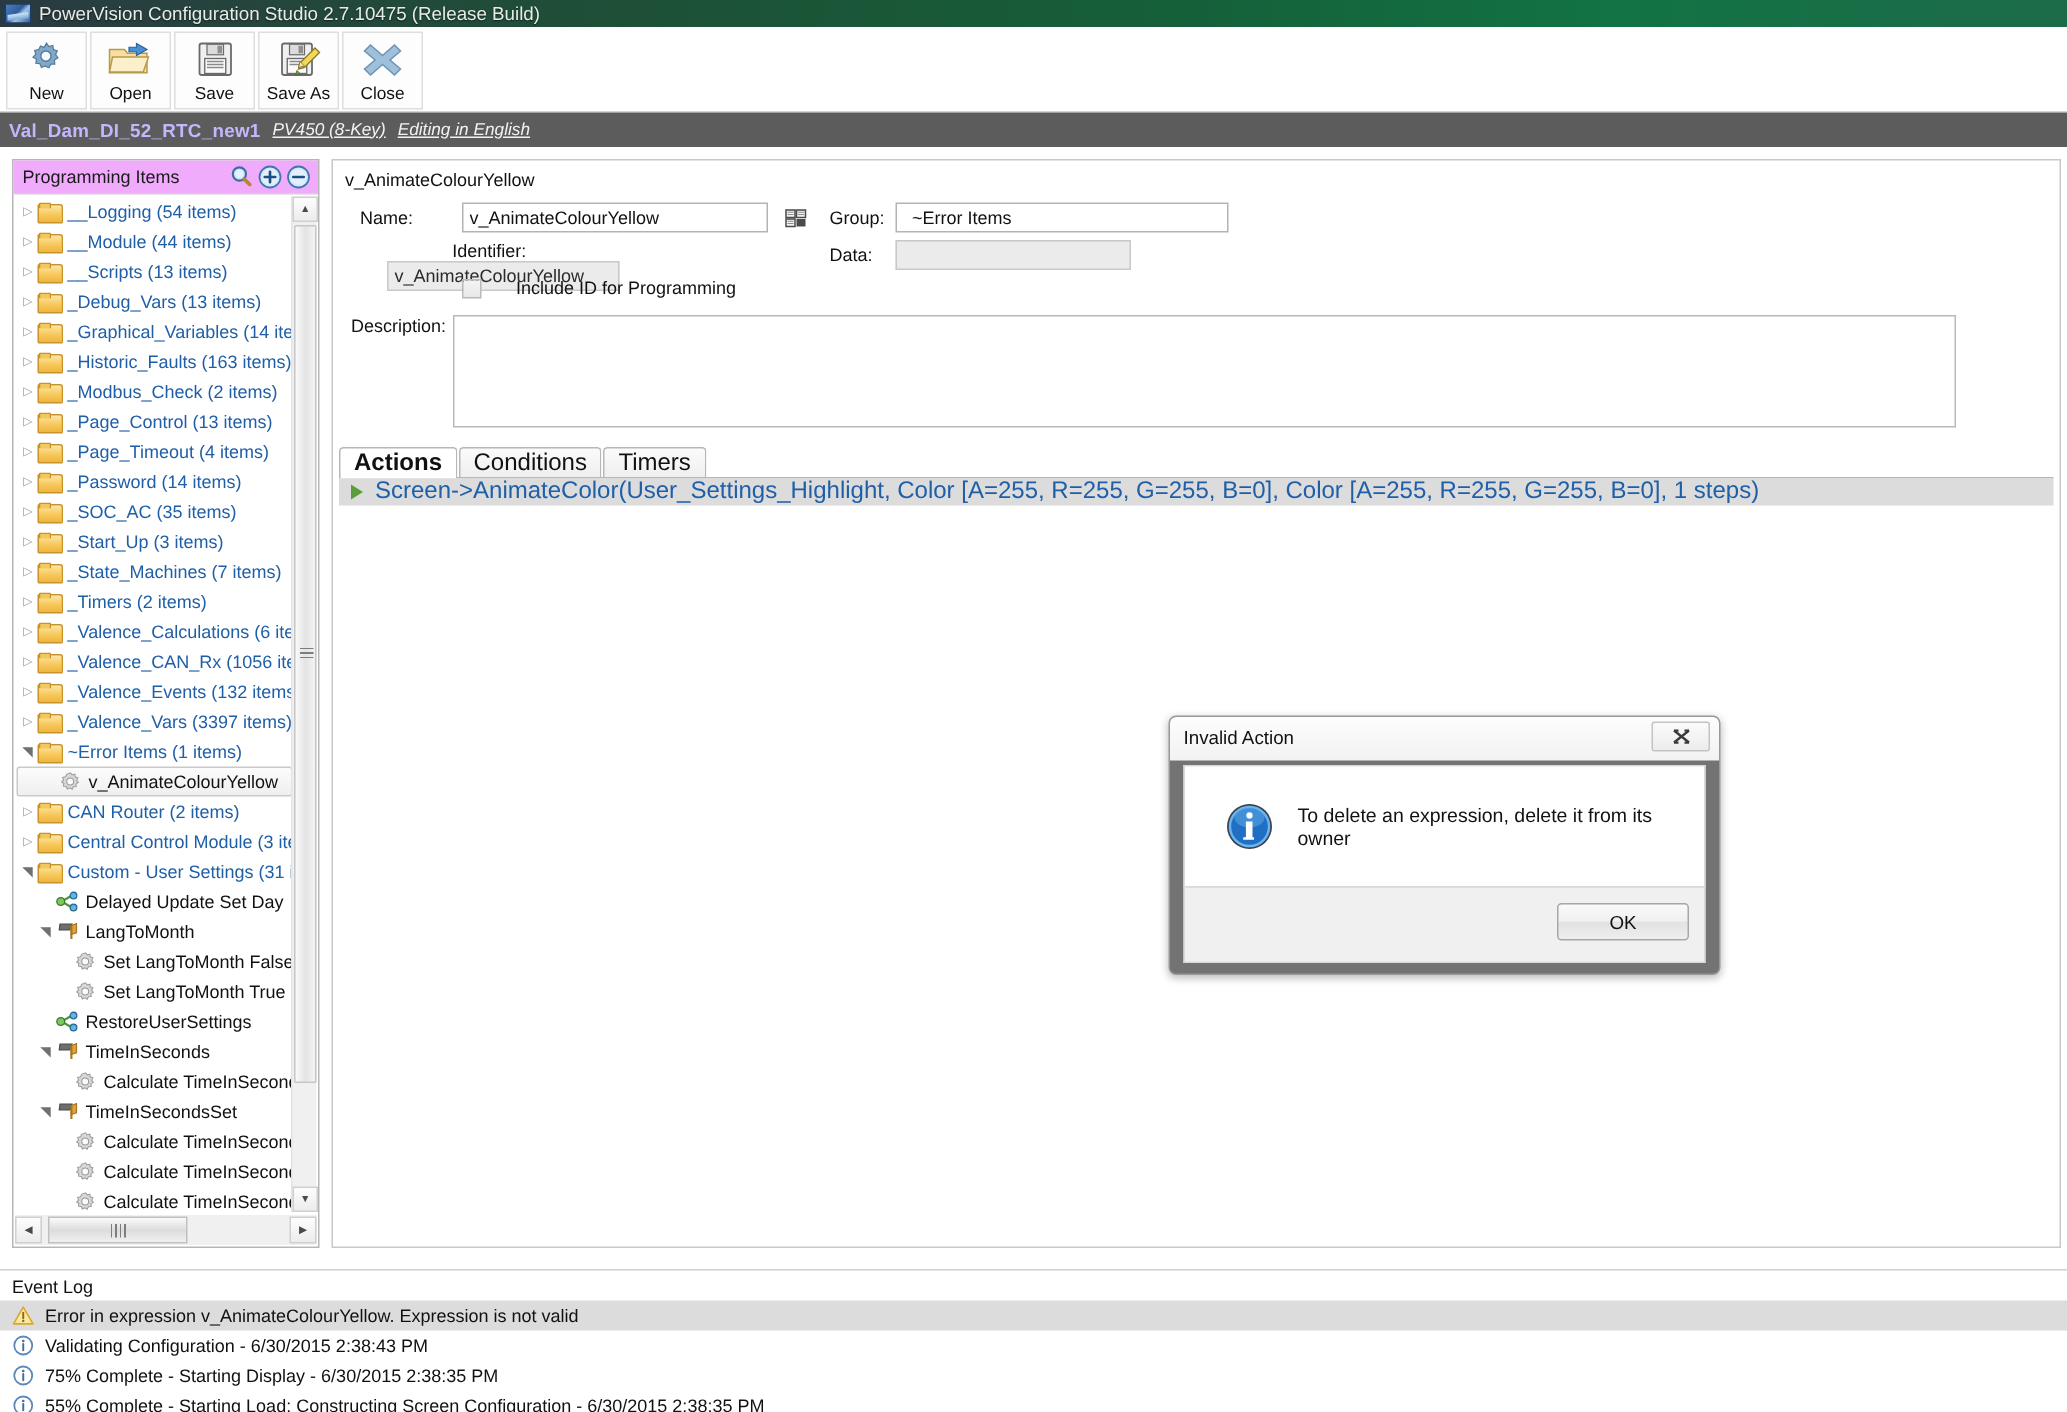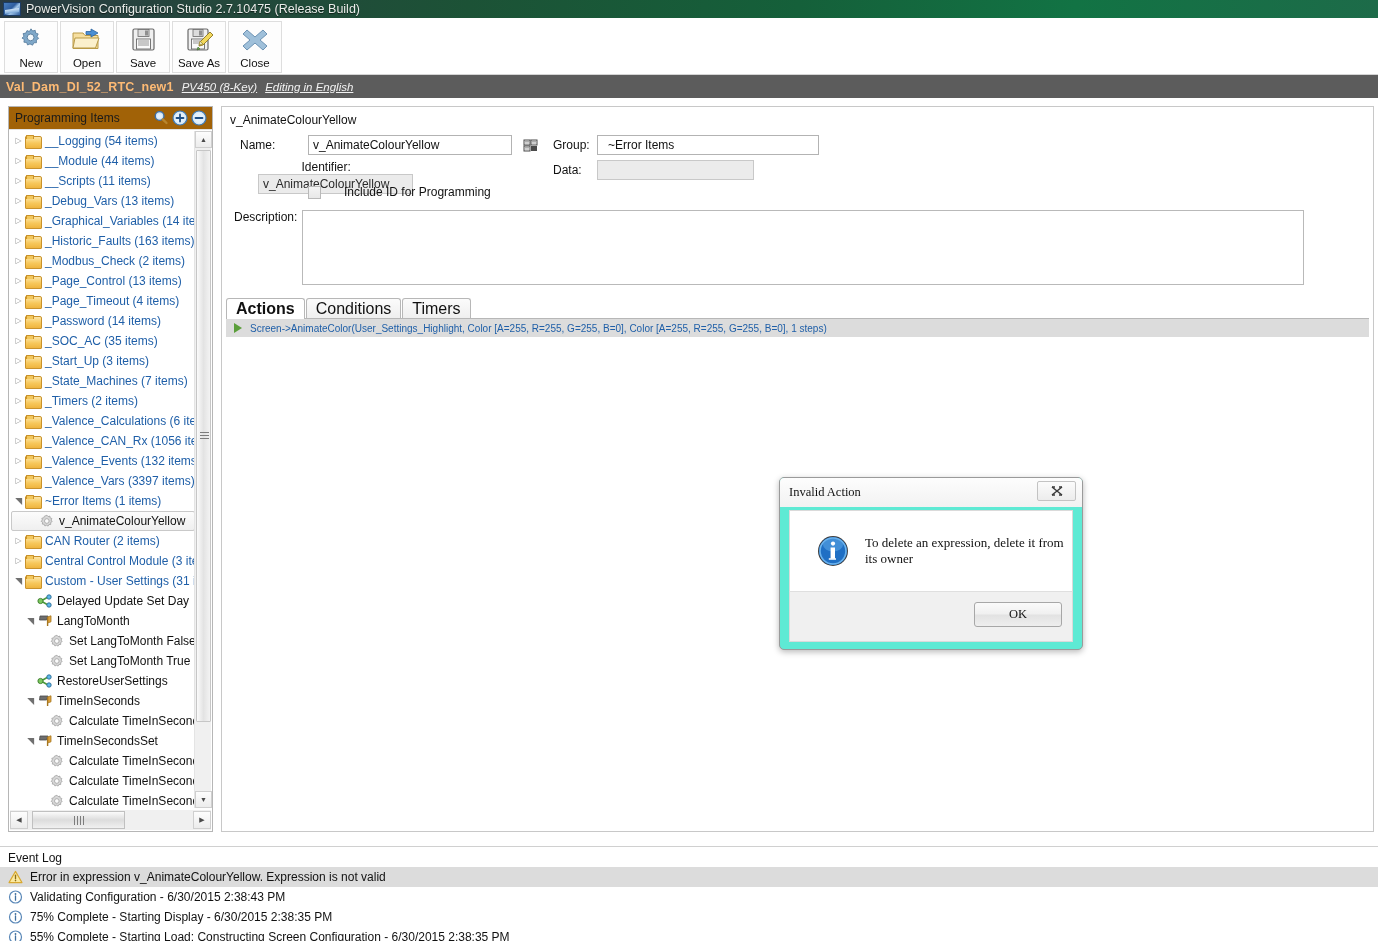--- a/index.html
+++ b/index.html
@@ -61,33 +61,33 @@
   
   .ic-gear-big { position:absolute; left:4px; top:1px; width:24px; height:24px; }
 
   
   #filebar {
     position: absolute; left: 0; top: 75px; width: 1378px; height: 23px;
     background: #5c5c5c;
     display: flex; align-items: center;
     padding-left: 6px; color: #fff;
   }
-  #filebar .fname { font-weight: bold; font-size: 12.5px; color: #fdba74; letter-spacing: 0.2px;}
+  #filebar .fname { font-weight: bold; font-size: 12.5px; color: #c4b5fd; letter-spacing: 0.2px;}
   #filebar .sub { font-style: italic; font-size: 11.5px; text-decoration: underline; color: #f2f2f2; margin-left: 8px; }
 
   
   #leftpanel {
     position: absolute; left: 8px; top: 106px; width: 205px; height: 726px;
     background: #ffffff;
     border: 1px solid #b6b6b6;
   }
   #treehead {
     height: 23px; border-bottom: 1px solid #e2e2e2;
     display: flex; align-items: center; padding: 0 4px 0 6px;
-    background: #a16207;
+    background: #f0abfc;
   }
   #treehead .ttl { font-size: 12px; color: #1a1a1a; flex: 1; }
   .hdricon { width: 18px; height: 18px; margin-left: 1px; position: relative; }
 
   #treebody {
     position: absolute; left: 1px; top: 24px; width: 186px; bottom: 19px;
     overflow: hidden;
   }
   .trow {
     height: 20px; display: flex; align-items: center;
@@ -221,31 +221,30 @@
   }
   #actionrow {
     height: 18px; background: #dcdcdc;
     display: flex; align-items: center; padding-left: 8px;
   }
   #actionrow .playic {
     width: 0; height: 0; border-left: 8px solid #5a9e3a;
     border-top: 5px solid transparent; border-bottom: 5px solid transparent;
     margin-right: 8px;
   }
-  #actionrow .atext { font-size: 10px; color: #1f5fa8; white-space: nowrap; }
+  #actionrow .atext { font-size: 16px; color: #1f5fa8; white-space: nowrap; }
 
   
   #dialog {
-    position: absolute; left: 779px; top: 477px; width: 304px; height: 173px;
-    background: #5eead4;
+    position: absolute; left: 779px; top: 477px; width: 368px; height: 173px;
+    background: #737373;
     border: 1px solid #9a9a9a;
     border-radius: 5px;
     box-shadow: 0 2px 6px rgba(0,0,0,0.28);
     overflow: hidden;
-    font-family: Liberation Serif, serif;
   }
   #dlgtitlebar {
     height: 29px; position: relative;
     background: linear-gradient(to bottom,#fdfdfd,#f2f2f2);
     border-bottom: none;
   }
   #dlgtitlebar .dt { position: absolute; left: 9px; top: 7px; font-size: 12.5px; color: #111; }
   #dlgclose {
     position: absolute; right: 6px; top: 3px; width: 39px; height: 20px;
     background: linear-gradient(to bottom,#fbfbfb,#ececec);
@@ -396,21 +395,21 @@
         <div class="tlabel">__Logging (54 items)</div>
       </div>
       <div class="trow">
         <div class="arrow closed"></div>
         <div class="ico-folder"></div>
         <div class="tlabel">__Module (44 items)</div>
       </div>
       <div class="trow">
         <div class="arrow closed"></div>
         <div class="ico-folder"></div>
-        <div class="tlabel">__Scripts (11 items)</div>
+        <div class="tlabel">__Scripts (13 items)</div>
       </div>
       <div class="trow">
         <div class="arrow closed"></div>
         <div class="ico-folder"></div>
         <div class="tlabel">_Debug_Vars (13 items)</div>
       </div>
       <div class="trow">
         <div class="arrow closed"></div>
         <div class="ico-folder"></div>
         <div class="tlabel">_Graphical_Variables (14 items)</div>

